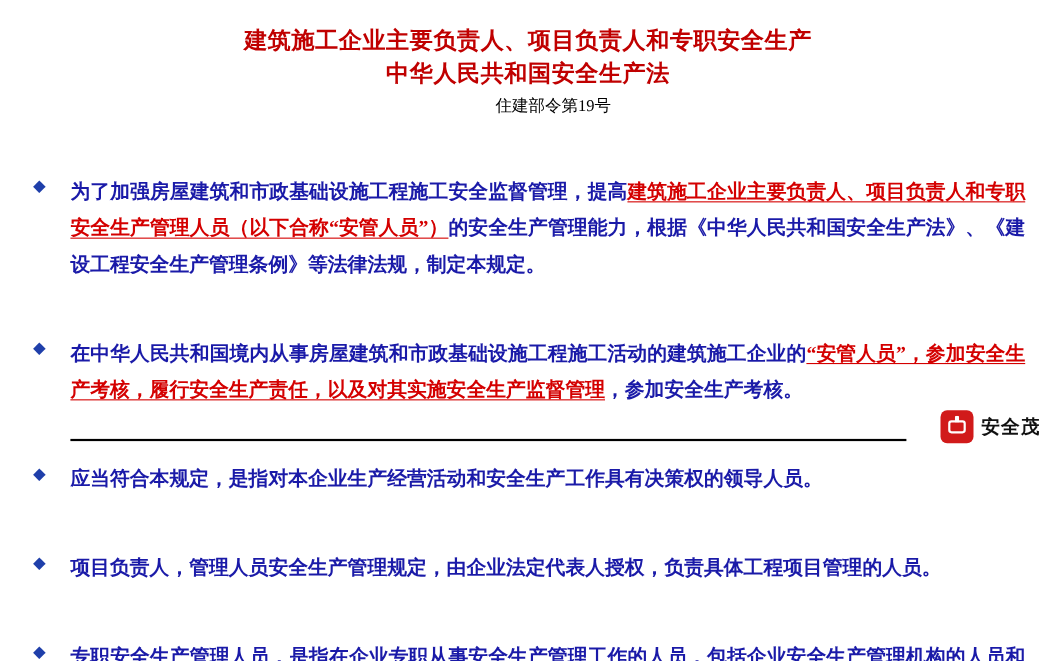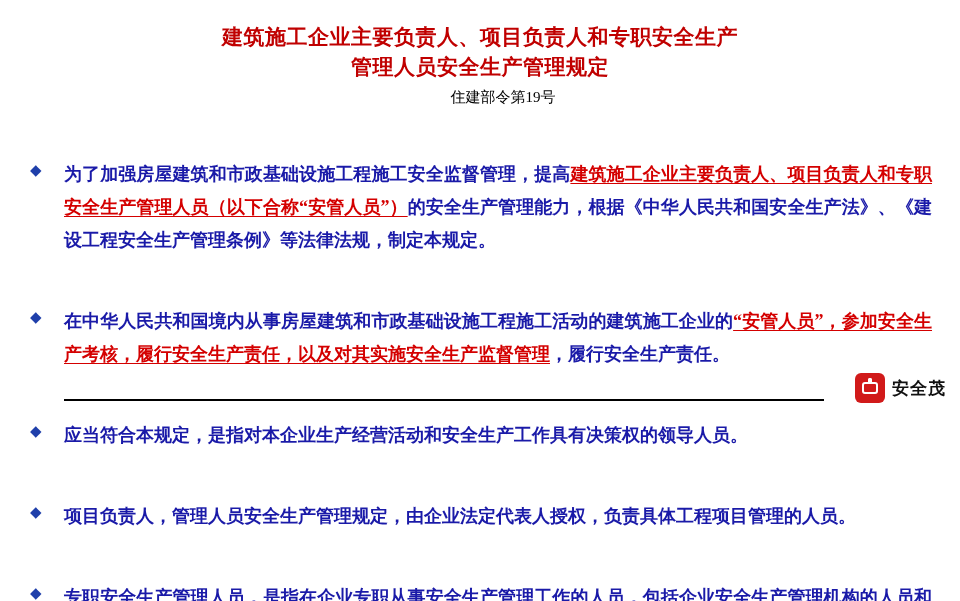--- a/index.html
+++ b/index.html
@@ -129,34 +129,34 @@
     letter-spacing: 1px;
   }
 </style>
 </head>
 <body>
 
 <div class="slide">
 
   <div class="title-block">
     <div class="title-line">建筑施工企业主要负责人、项目负责人和专职安全生产</div>
-    <div class="title-line">管理人员安全生产管理规定</div>
+    <div class="title-line">中华人民共和国安全生产法</div>
     <div class="subtitle">住建部令第19号</div>
   </div>
 
   <div class="body-list">
 
     <div class="bullet-item">
       <span class="bullet-marker">◆</span>
       <div class="bullet-text"><span class="blue">为了加强房屋建筑和市政基础设施工程施工安全监督管理，提高</span><span class="red-u">建筑施工企业主要负责人、项目负责人和专职安全生产管理人员（以下合称“安管人员”）</span><span class="blue">的安全生产管理能力，根据《中华人民共和国安全生产法》、《建设工程安全生产管理条例》等法律法规，制定本规定。</span></div>
     </div>
 
     <div class="bullet-item">
       <span class="bullet-marker">◆</span>
-      <div class="bullet-text"><span class="blue">在中华人民共和国境内从事房屋建筑和市政基础设施工程施工活动的建筑施工企业的</span><span class="red-u">“安管人员”，参加安全生产考核，履行安全生产责任，以及对其实施安全生产监督管理</span><span class="blue">，履行安全生产责任。</span></div>
+      <div class="bullet-text"><span class="blue">在中华人民共和国境内从事房屋建筑和市政基础设施工程施工活动的建筑施工企业的</span><span class="red-u">“安管人员”，参加安全生产考核，履行安全生产责任，以及对其实施安全生产监督管理</span><span class="blue">，参加安全生产考核。</span></div>
     </div>
 
     <div class="bullet-item">
       <span class="bullet-marker">◆</span>
       <div class="bullet-text"><span class="blue">应当符合本规定，是指对本企业生产经营活动和安全生产工作具有决策权的领导人员。</span></div>
     </div>
 
     <div class="bullet-item">
       <span class="bullet-marker">◆</span>
       <div class="bullet-text"><span class="blue">项目负责人，管理人员安全生产管理规定，由企业法定代表人授权，负责具体工程项目管理的人员。</span></div>

